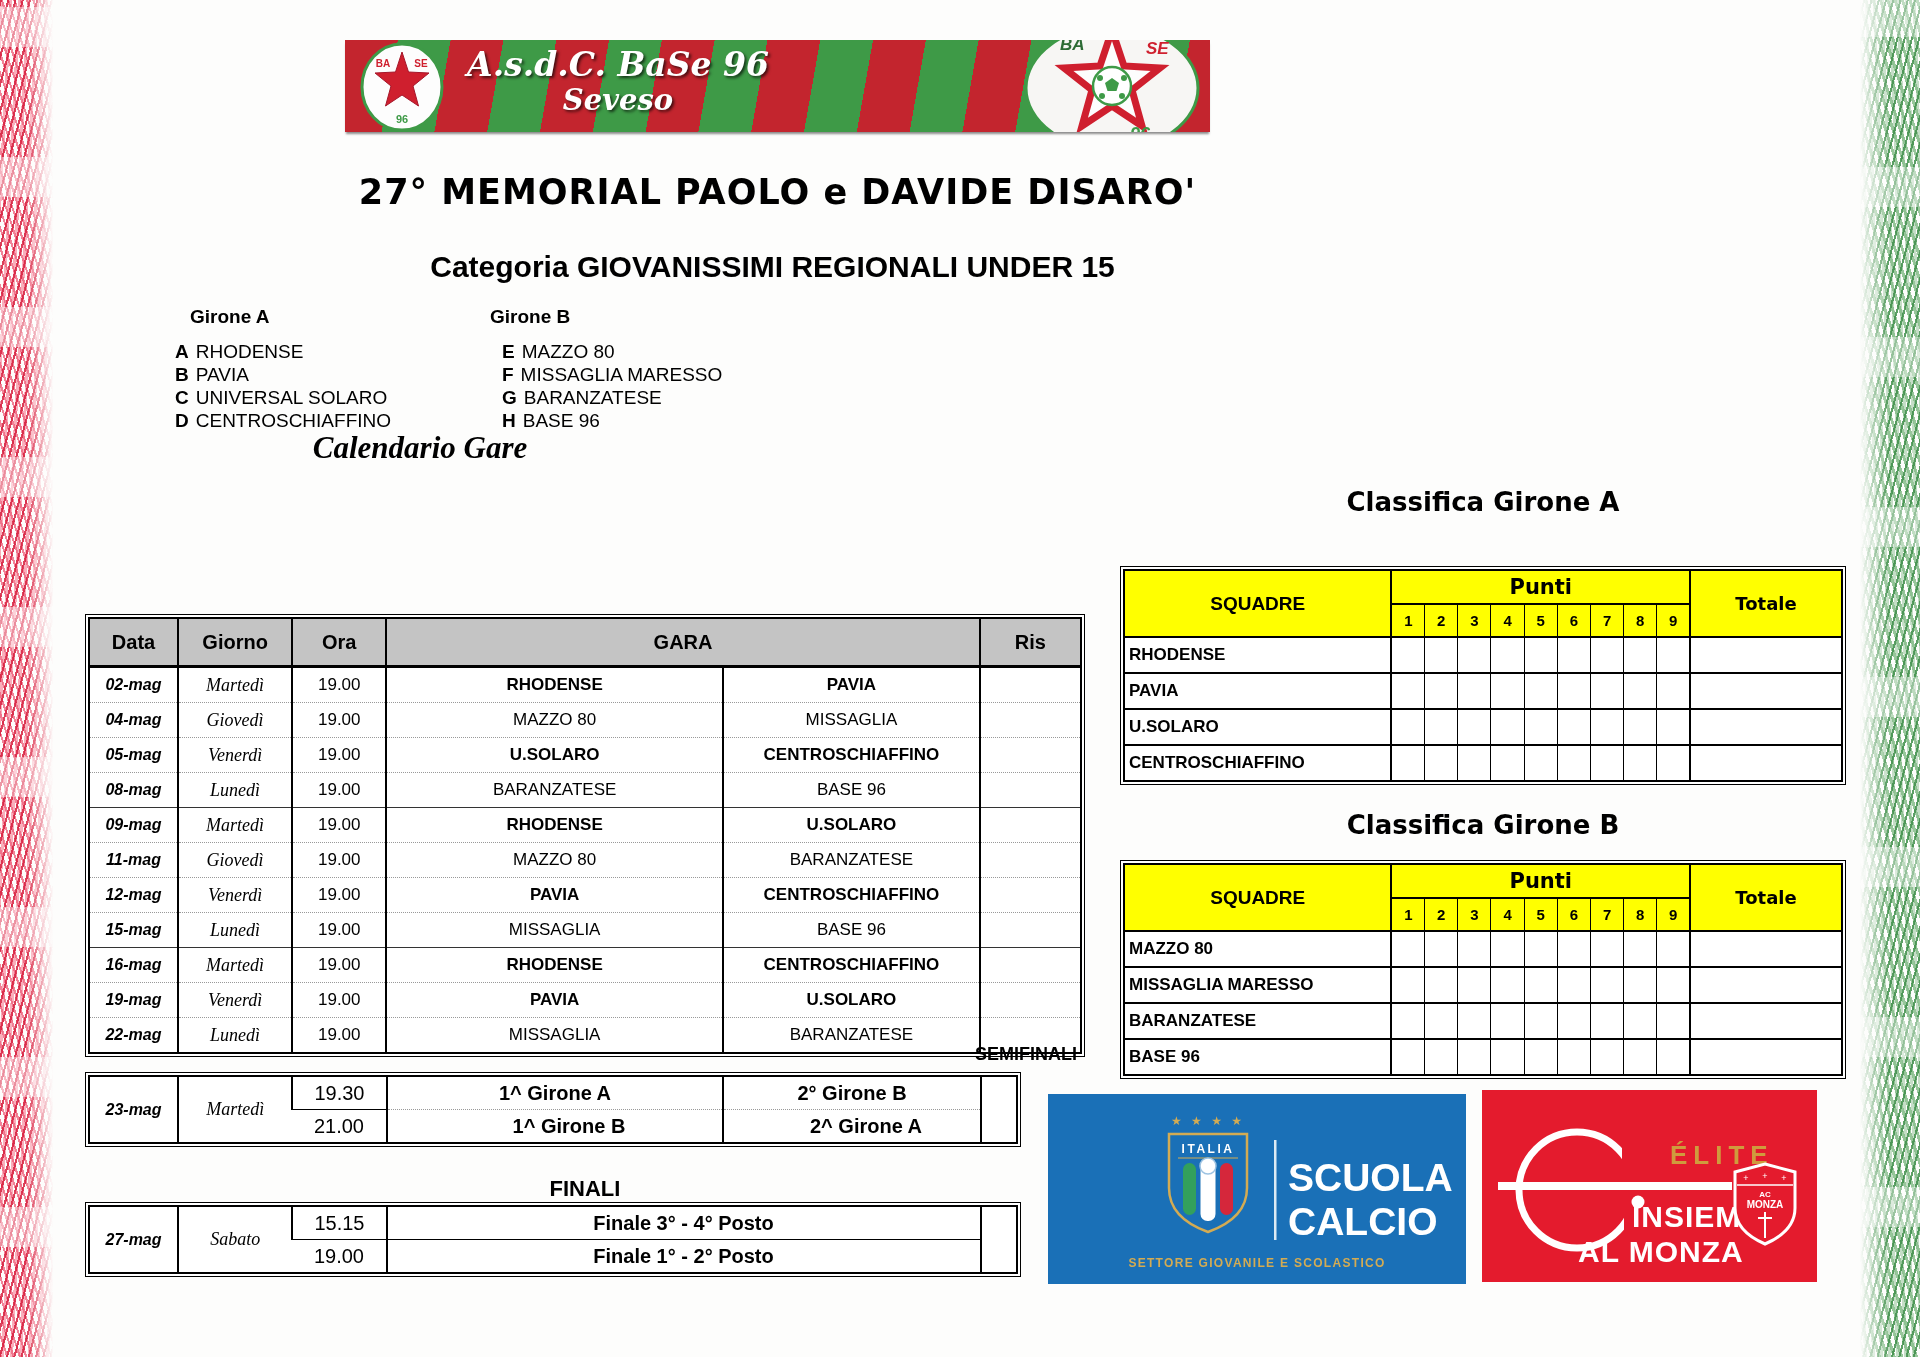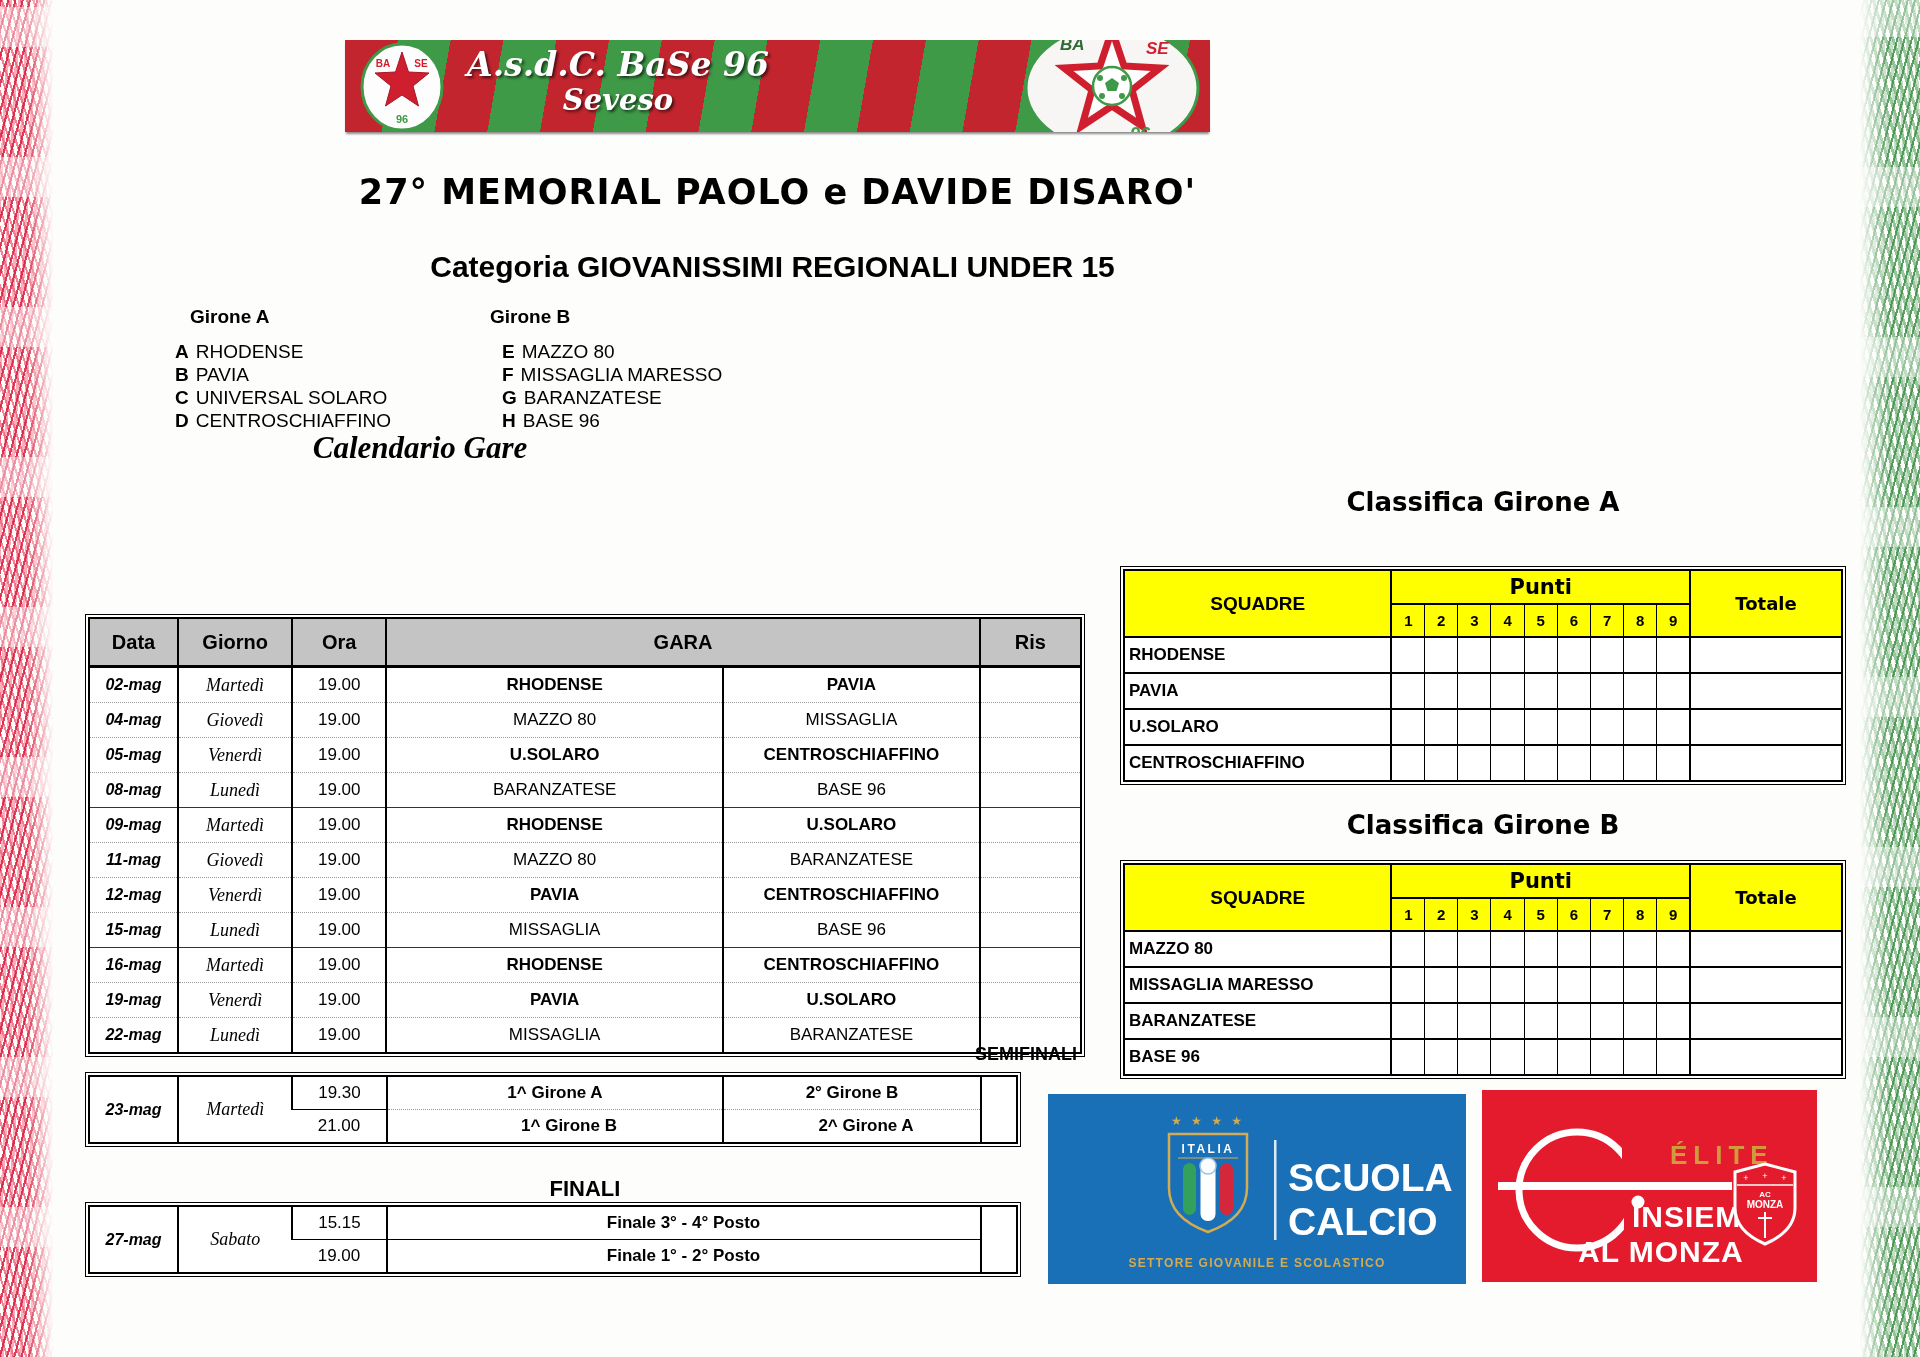--- a/index.html
+++ b/index.html
@@ -87,21 +87,21 @@
   .std td{border:1.2px solid #000;height:32px;}
   .std tbody td{border-top:2.2px solid #000;}
   .std .team{font-size:17px;font-weight:bold;text-align:left;padding-left:4px;
     border-right:2.4px solid #000;}
   .std .tot{border-left:2.4px solid #000;}
 
   
   .mini{left:85px;top:1072px;width:930px;}
   .fin{left:85px;top:1202px;width:930px;}
   .mini table,.fin table{border:2.5px solid #000;}
-  .mini td,.fin td{border-left:2px solid #000;font-size:17px;text-align:center;height:30px;}
+  .mini td,.fin td{border-left:2px solid #000;font-size:20px;text-align:center;height:30px;}
   .mini td:first-child,.fin td:first-child{border-left:none;}
   .mini .c-date,.fin .c-date{font-weight:bold;font-style:italic;font-size:16px;}
   .mini .c-day,.fin .c-day{font-family:"Liberation Serif", serif;font-style:italic;font-size:18px;}
   .mini .r2 .c-time{border-top:1.6px solid #000;}
   .mini .r2 .c-m{border-top:1px dotted #999;padding-left:29px;}
   .fin .r2 td{border-top:1.6px solid #000;}
   .mini .c-m,.fin .c-match{font-weight:bold;}
 
   
   .logo-figc{position:absolute;left:1048px;top:1094px;}

